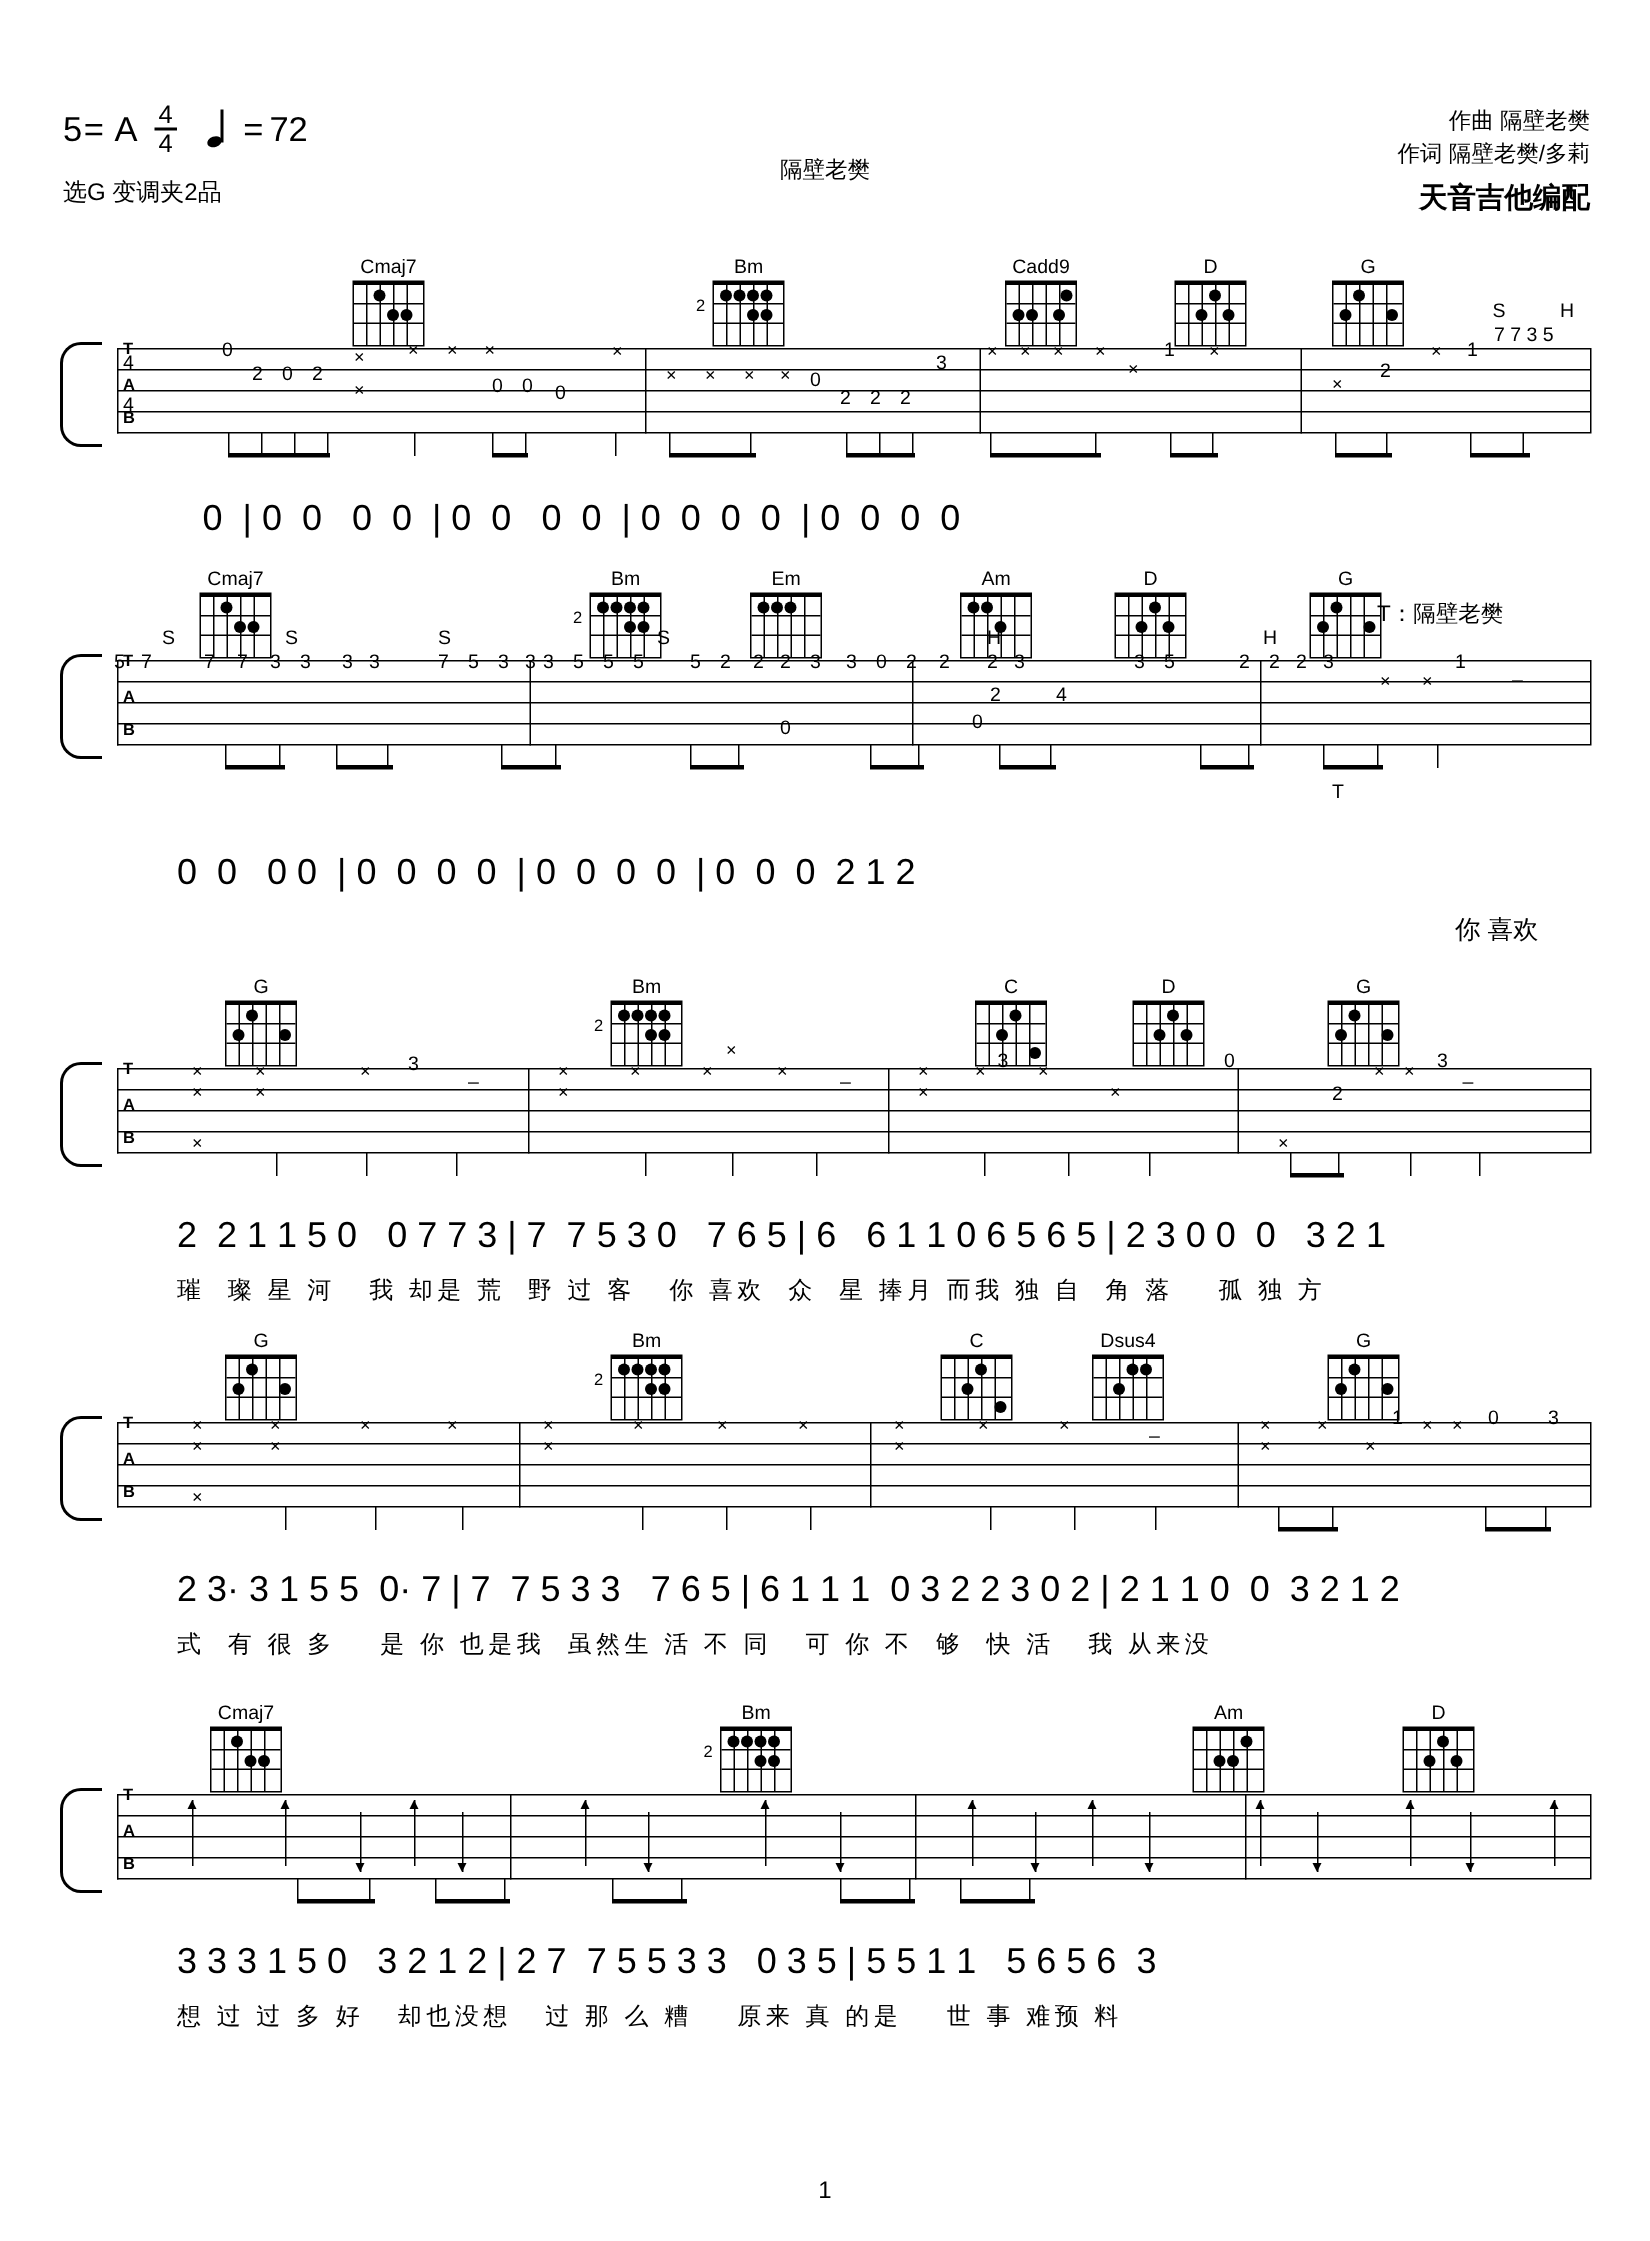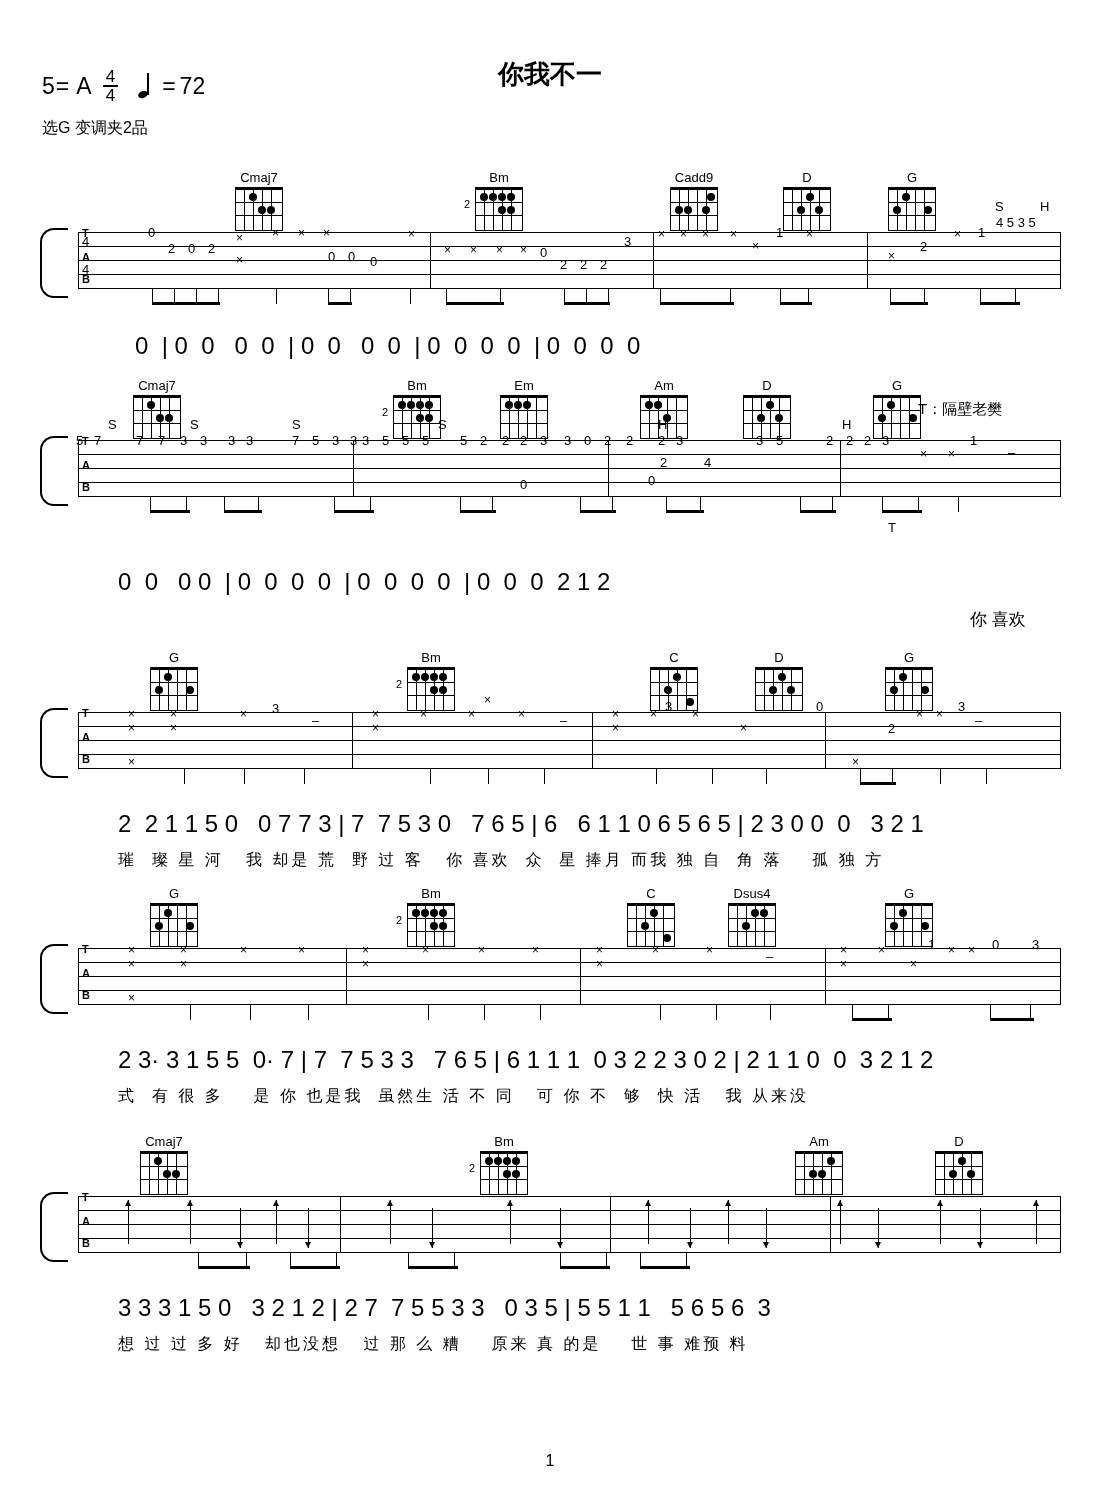--- a/index.html
+++ b/index.html
@@ -79,22 +79,27 @@
     </span>
     <span class="quarter-note">
       <span class="head"></span>
         <span class="stem"></span>
     </span>
     <span class="bpm">=</span>
     <span class="bpm">72</span>
   </div>
   <div class="capo">选G 变调夹2品</div>
 
-  <div class="title">你我不一</div>
-
+  <div class="subtitle">隔壁老樊</div>
+
+  <div class="credits">
+    <div>作曲 隔壁老樊</div>
+    <div>作词 隔壁老樊/多莉</div>
+    <div class="arr">天音吉他编配</div>
+  </div>
 
   <div class="system" style="top:232px;">
     <div class="brace"></div>
     <div class="stafflines">
       <div class="ln"></div>
         <div class="ln"></div>
         <div class="ln"></div>
         <div class="ln"></div>
         <div class="ln"></div>
     </div>
@@ -211,21 +216,21 @@
     <div class="xm" style="left:640px;top:-4px;">×</div>
     <div class="xm" style="left:662px;top:-4px;">×</div>
     <div class="xm" style="left:690px;top:-4px;">×</div>
     <div class="xm" style="left:712px;top:8px;">×</div>
     <div class="tn" style="left:736px;top:-6px;">1</div>
     <div class="xm" style="left:766px;top:-4px;">×</div>
     <div class="xm" style="left:848px;top:18px;">×</div>
     <div class="tn" style="left:880px;top:8px;">2</div>
     <div class="tn" style="left:938px;top:-6px;">1</div>
     <div class="xm" style="left:914px;top:-4px;">×</div>
-    <div class="tn" style="left:956px;top:-16px;">4 5 3 5</div>
+    <div class="tn" style="left:956px;top:-16px;">7 7 3 5</div>
     <div class="mk" style="left:955px;top:-32px;">S</div>
     <div class="mk" style="left:1000px;top:-32px;">H</div>
 
     <div class="stem" style="left:112px;top:56px;height:16px;"></div>
     <div class="stem" style="left:134px;top:56px;height:16px;"></div>
     <div class="stem" style="left:156px;top:56px;height:16px;"></div>
     <div class="stem" style="left:178px;top:56px;height:16px;"></div>
     <div class="beam" style="left:112px;top:70px;width:68px;"></div>
     <div class="stem" style="left:236px;top:56px;height:16px;"></div>
     <div class="stem" style="left:288px;top:56px;height:16px;"></div>

